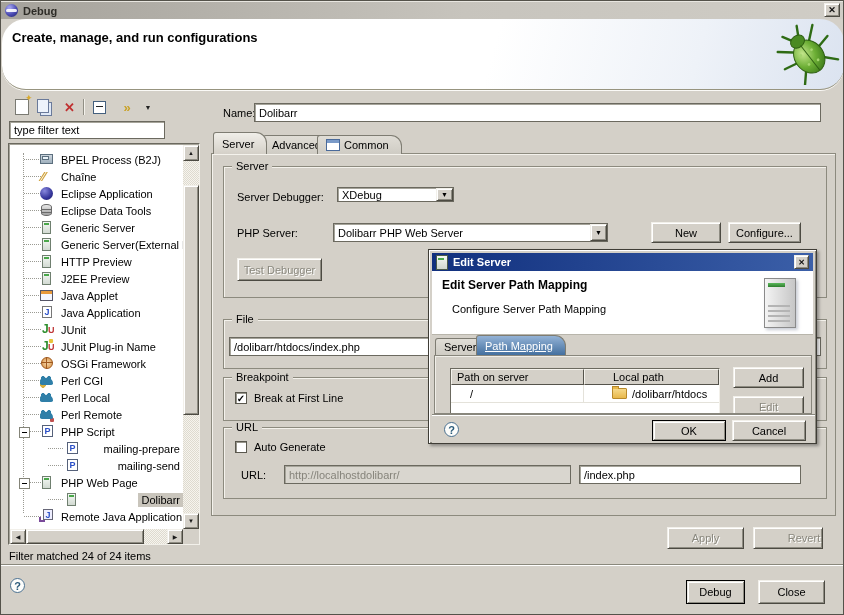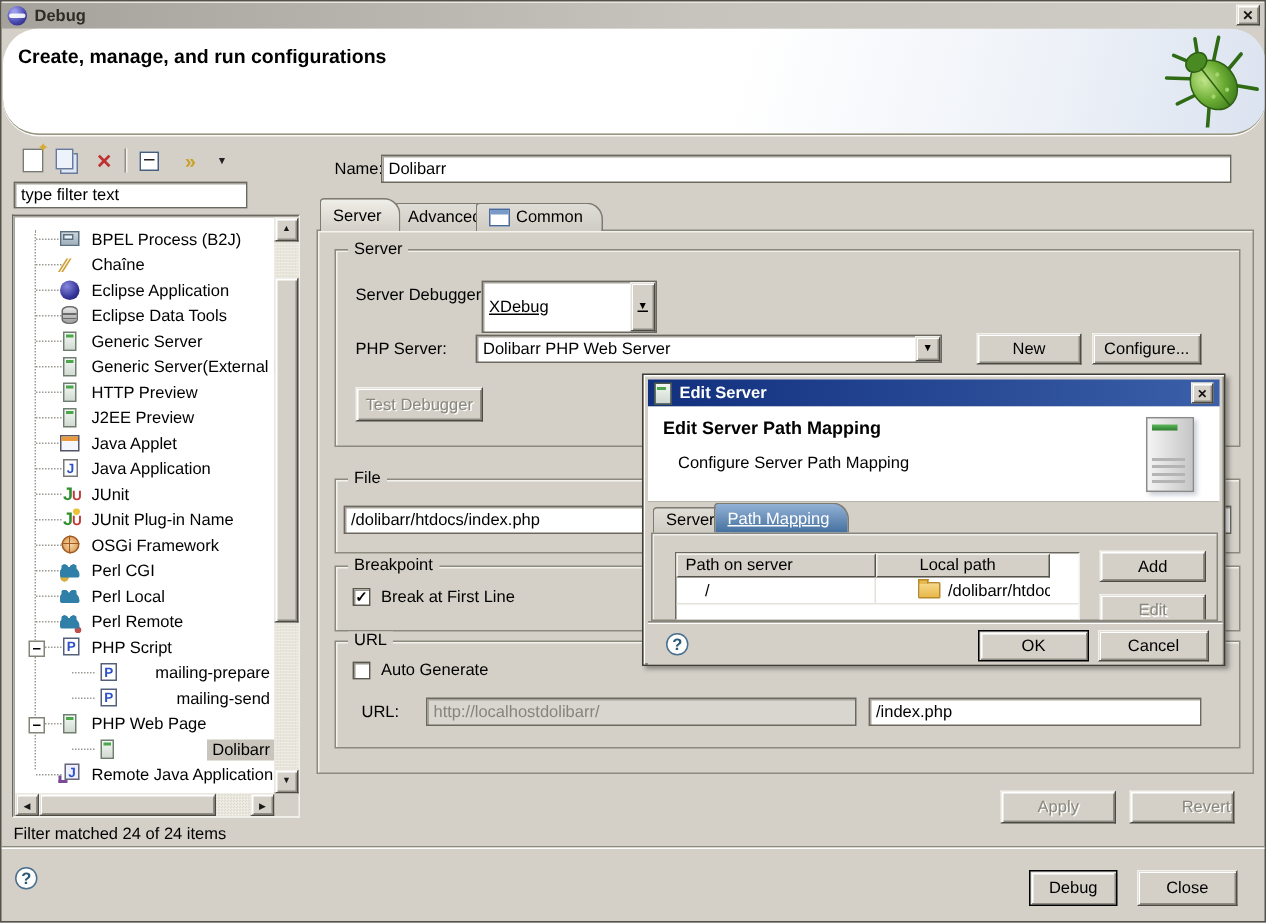--- a/index.html
+++ b/index.html
@@ -109,23 +109,23 @@
     background:linear-gradient(#e0ddd6,#cfccc4);display:flex;align-items:center;padding:0 12px 0 8px;z-index:2;}
   .tab.active-main{background:linear-gradient(#f0eee8,#d4d0c8);height:22px;z-index:4;}
   #tab-server{left:212px;top:131px;height:22px;}
   #tab-advanced{left:262px;top:134px;height:19px;}
   #tab-common{left:316px;top:134px;height:19px;}
   .common-icon{width:12px;height:10px;background:#fff;border:1px solid #4a6a9a;margin-right:4px;position:relative;}
   .common-icon::after{content:"";position:absolute;left:0;right:0;top:0;height:3px;background:#7a9ac8;}
   #content-box{left:210px;top:152px;width:623px;height:361px;border:1px solid #8c8a7e;box-shadow:inset 1px 1px 0 #f4f2ec;z-index:1;}
   #server-group{left:222px;top:165px;width:604px;height:132px;}
   #lbl-debugger{left:236px;top:190px;}
-  #combo-debugger{left:320px;top:186px;width:117px;height:35px;text-decoration:underline;}
+  #combo-debugger{left:336px;top:186px;width:117px;height:15px;}
   #lbl-phpserver{left:236px;top:226px;}
-  #combo-phpserver{left:316px;top:222px;width:311px;height:19px;}
+  #combo-phpserver{left:332px;top:222px;width:275px;height:19px;}
   #btn-new{left:650px;top:221px;width:70px;height:21px;}
   #btn-configure{left:727px;top:221px;width:73px;height:21px;}
   #btn-testdebugger{left:236px;top:257px;width:85px;height:23px;}
   #file-group{left:222px;top:318px;width:604px;height:50px;}
   #file-field{left:228px;top:336px;width:592px;height:19px;}
   #bp-group{left:222px;top:376px;width:604px;height:44px;}
   .cb{position:absolute;width:12px;height:12px;background:#fff;border:1px solid #5a584e;box-shadow:inset 1px 1px 0 #98968c;
     font-size:10px;line-height:11px;text-align:center;font-weight:bold;box-sizing:border-box;}
   #cb-break{left:234px;top:391px;}
   #lbl-break{left:253px;top:391px;}
@@ -168,21 +168,21 @@
   #dlg-tab-server{left:6px;top:88px;height:17px;}
   #dlg-tab-pathmapping{left:47px;top:85px;height:20px;background:linear-gradient(#93b2d6,#44709f);color:#fff;text-decoration:underline;z-index:4;}
   #dlg-content{left:5px;top:105px;width:378px;height:59px;border:1px solid #88867c;box-shadow:inset 1px 1px 0 #f0eee8;
     box-sizing:border-box;overflow:hidden;z-index:1;}
   #map-table{position:absolute;left:15px;top:12px;width:270px;height:60px;background:#fff;
     border:1px solid;border-color:#6b695f #f2f0ea #f2f0ea #6b695f;box-sizing:border-box;}
   .map-hrow{display:flex;height:16px;}
   .mh{box-sizing:border-box;background:#d4d0c8;border:1px solid;border-color:#f4f2ec #55534b #55534b #f4f2ec;
     padding:1px 5px;white-space:nowrap;overflow:hidden;}
   .mh.c1,.mc.c1{width:133px;flex:none;}
-  .mh.c2,.mc.c2{width:116px;flex:none;padding-left:28px;}
+  .mh.c2,.mc.c2{width:135px;flex:none;padding-left:28px;}
   .map-row{display:flex;height:17px;border-bottom:1px solid #e4e2da;}
   .mc{display:flex;align-items:center;padding:0 5px;box-sizing:border-box;white-space:nowrap;overflow:hidden;}
   .map-row .c1{padding-left:19px;border-right:1px solid #e4e2da;}
   .folder-icon{width:13px;height:9px;background:linear-gradient(#f6d98a,#e8b84a);border:1px solid #b8892a;
     position:relative;margin-right:5px;flex:none;border-radius:1px;}
   .folder-icon::before{content:"";position:absolute;left:-1px;top:-3px;width:5px;height:2px;background:#e8b84a;border:1px solid #b8892a;border-bottom:none;}
   #btn-add{left:298px;top:11px;width:71px;height:21px;}
   #btn-edit{left:298px;top:40px;width:71px;height:21px;}
   #dlg-bottombar{left:3px;top:164px;width:383px;height:28px;border-top:1px solid #8a887e;box-shadow:inset 0 1px 0 #fff;background:#d4d0c8;}
   #help-dialog{left:12px;top:7px;}

